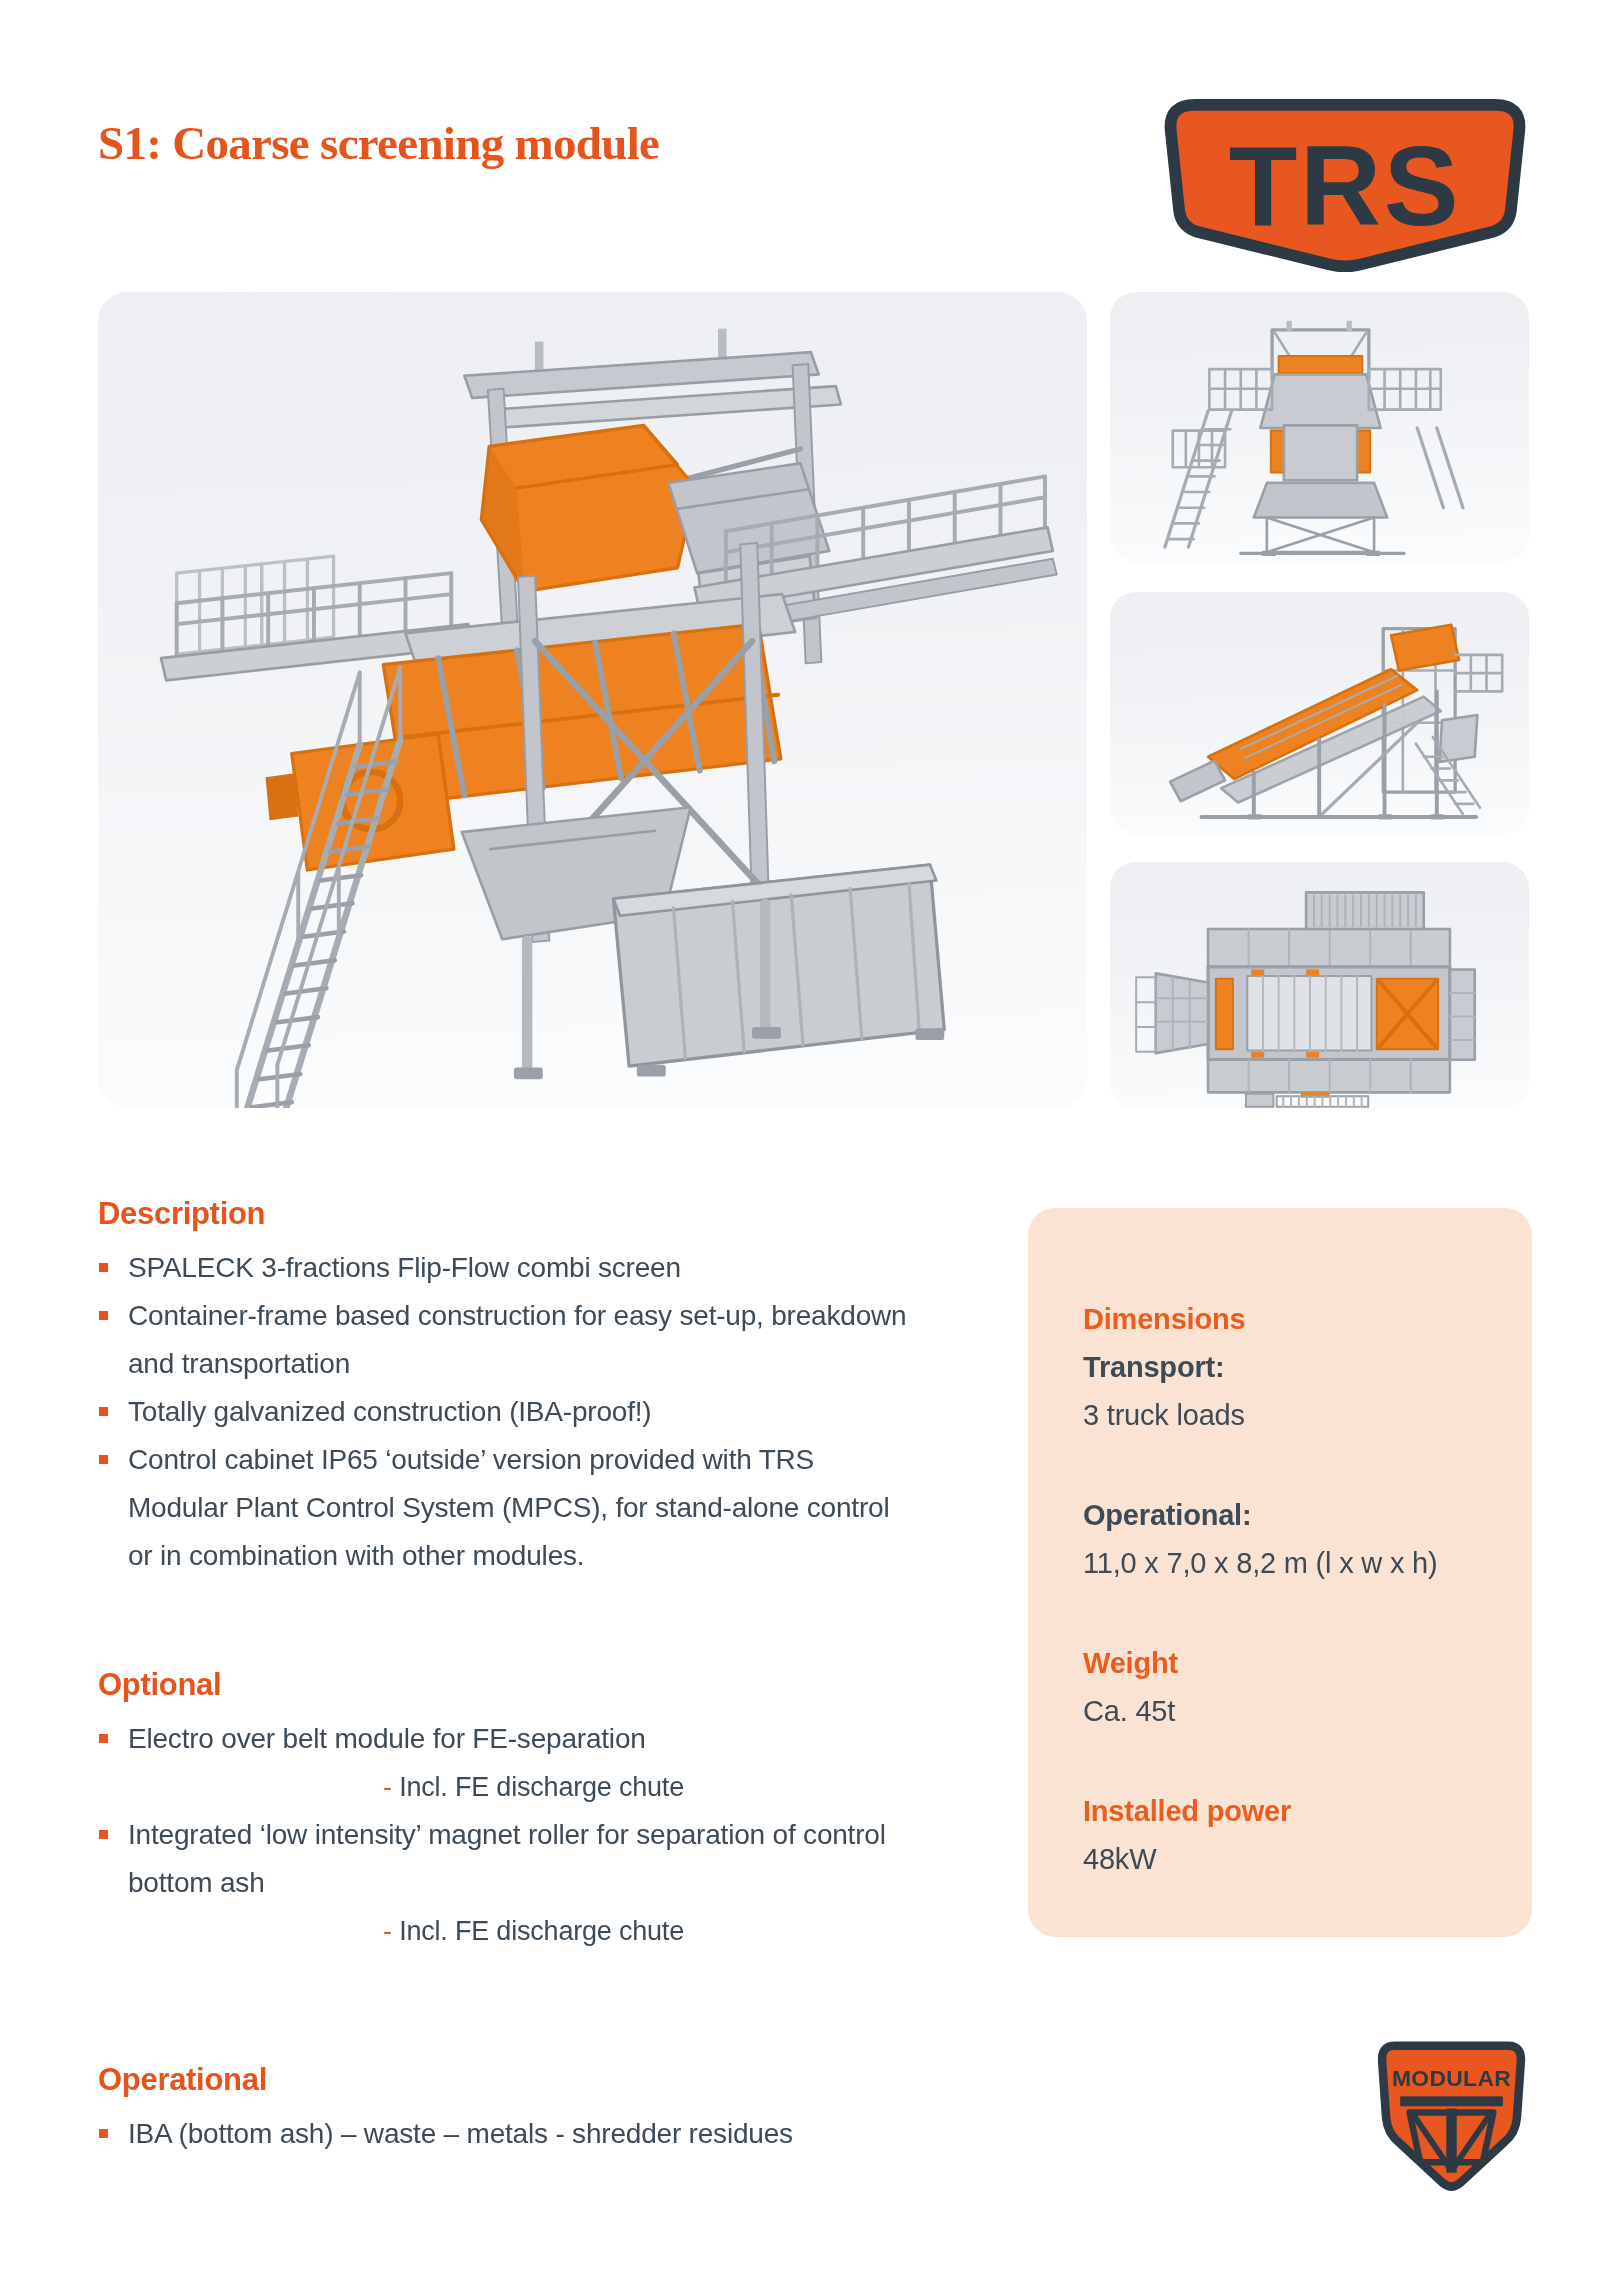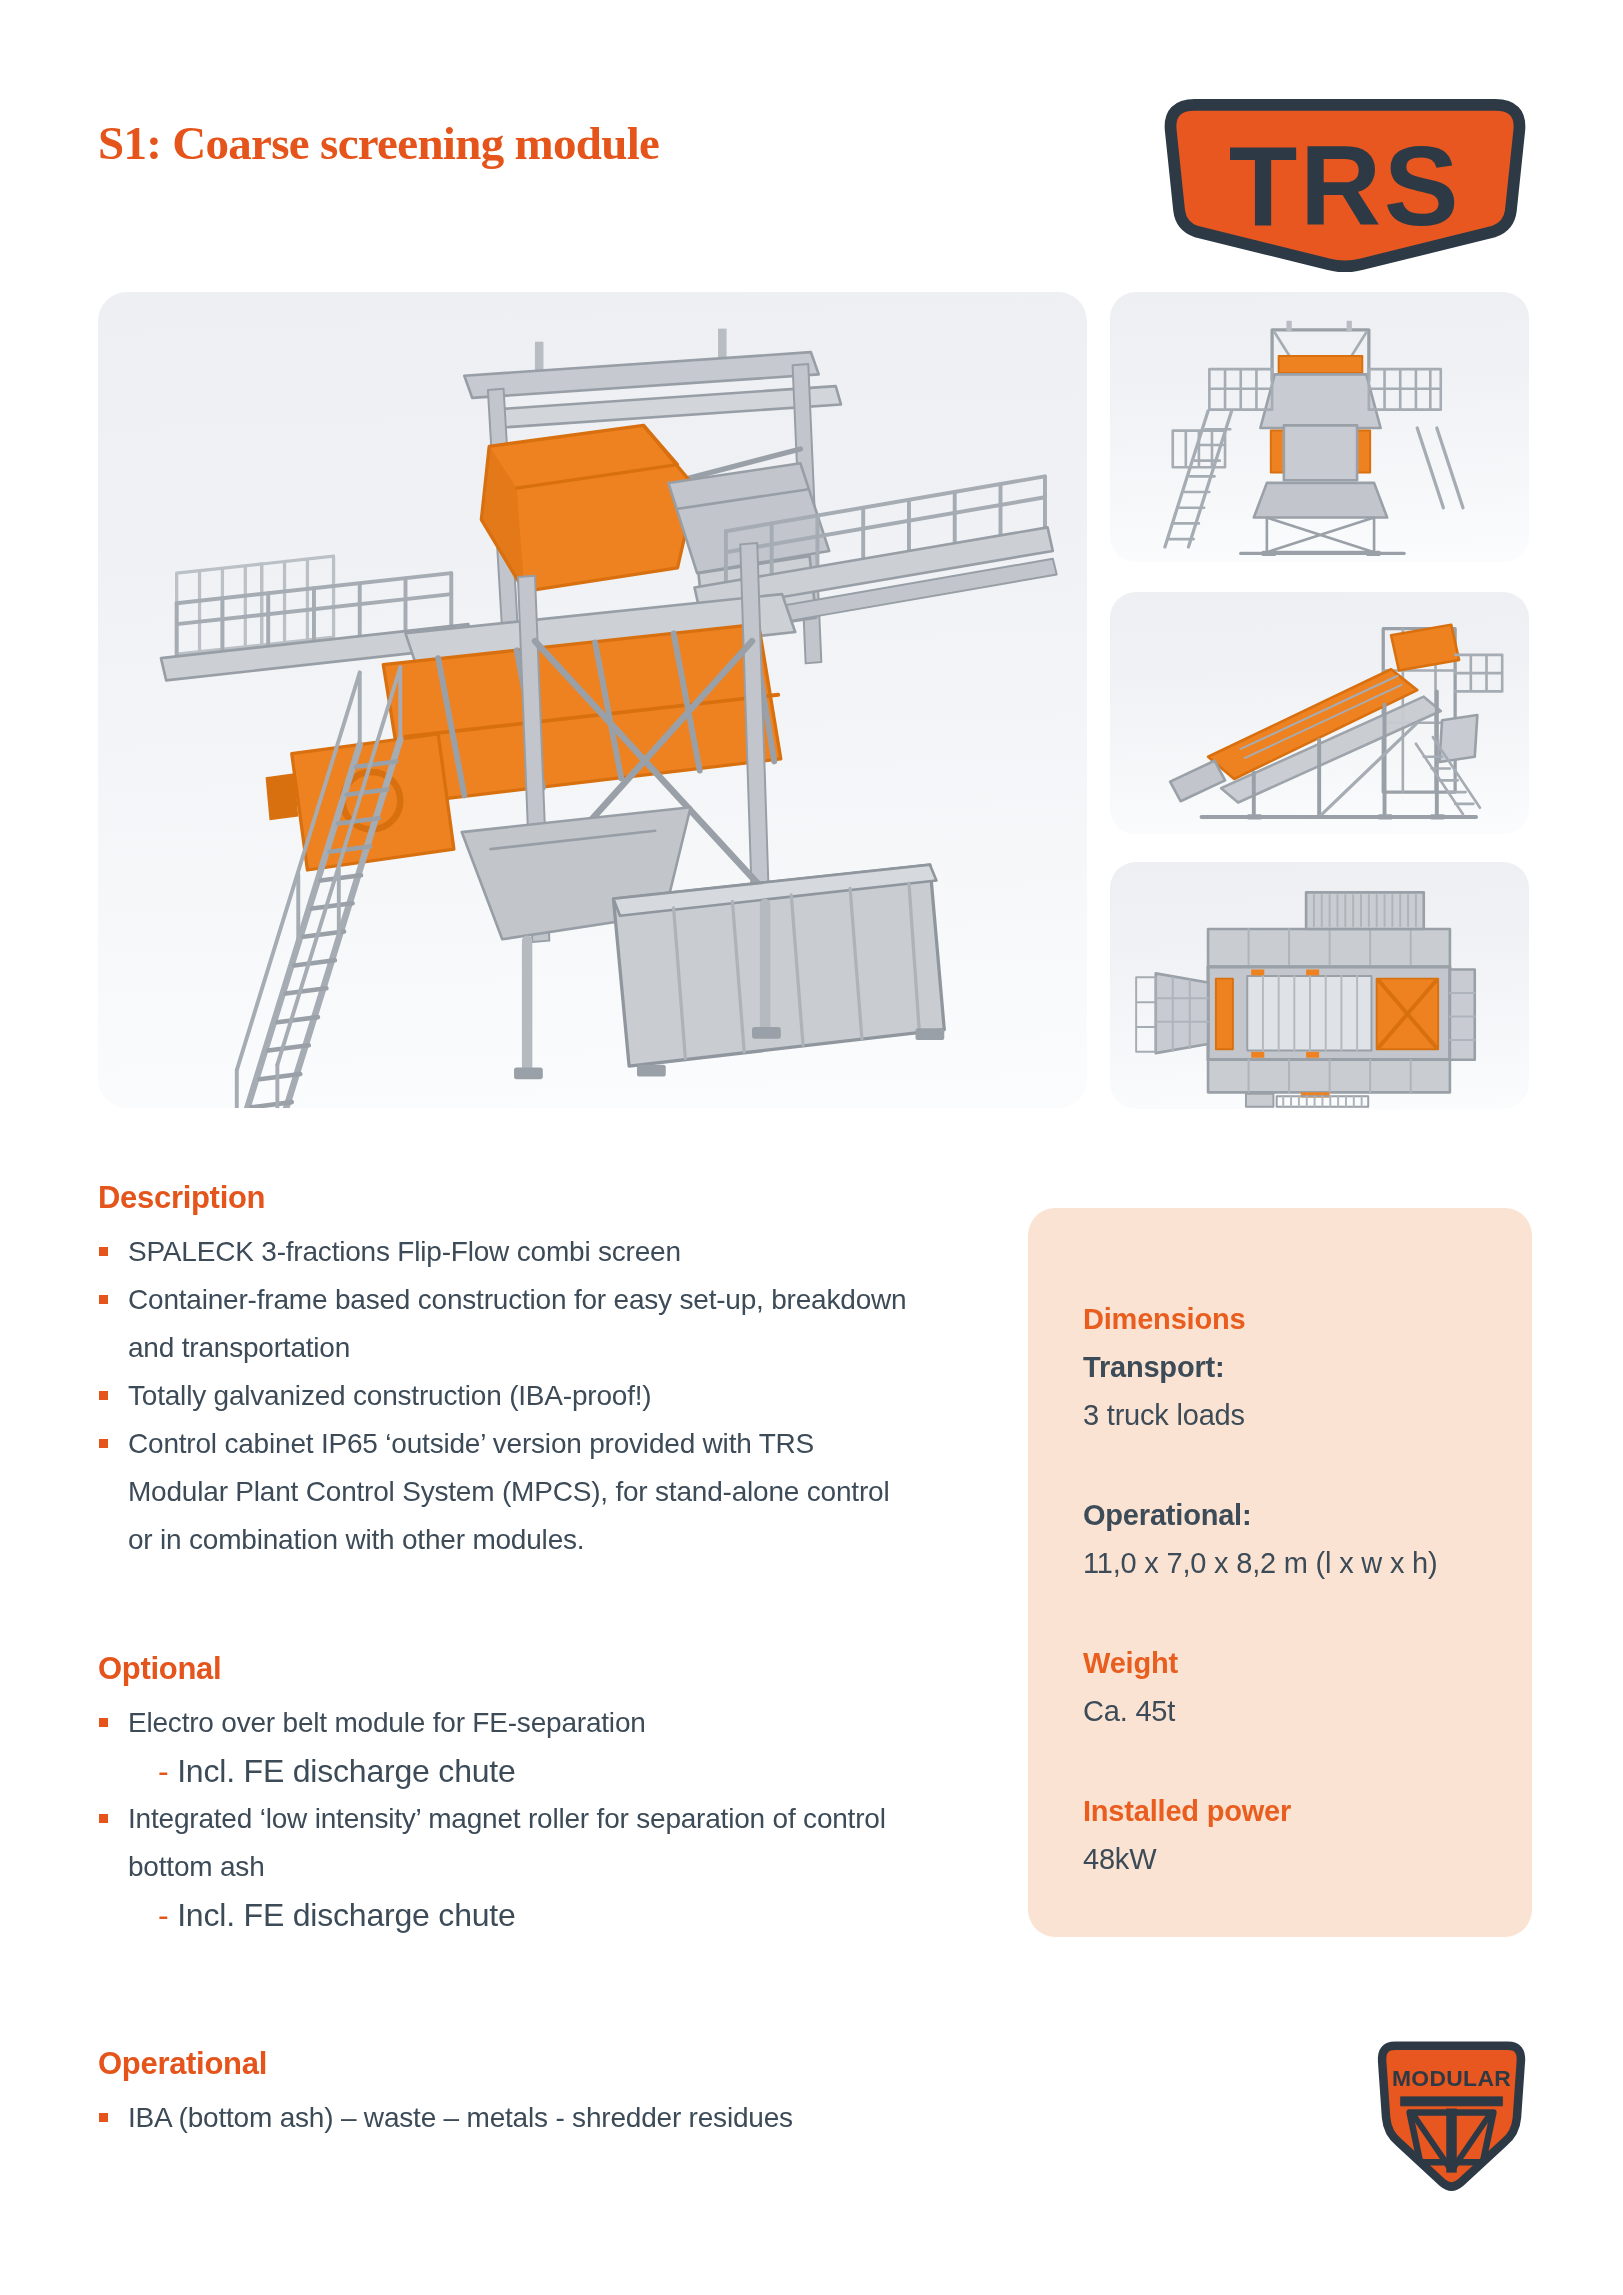--- a/index.html
+++ b/index.html
@@ -50,42 +50,44 @@
   .sec-desc{top:1178px;}
   .sec-opt{top:1649px;}
   .sec-apps{top:2044px;}
   .sec-head{
     font-size:31px;
     font-weight:700;
     color:var(--orange);
     line-height:39px;
     margin-bottom:10.5px;
     letter-spacing:-0.3px;
+    margin-top:16px;
   }
   ul.blist{list-style:none; width:811px;}
   ul.blist li{
     position:relative;
     padding-left:30px;
     font-size:28px;
     line-height:48px;
     letter-spacing:-0.2px;
     color:var(--text);
   }
   .bullet-sq{
     position:absolute;
     left:1.3px; top:19px;
     width:9.2px; height:9.2px;
     background:var(--orange);
   }
   .subline{
     padding-left:30px;
-    font-size:32px;
+    font-size:27px;
     line-height:48px;
     letter-spacing:-0.2px;
     color:var(--text);
+    text-align:center;
   }
   .subline .dash{color:var(--orange); font-weight:400;}
 
   .specs-card{
     position:absolute;
     left:1028px; top:1176px;
     width:504px; height:729px;
     background:var(--peach);
     border-radius:27.5px;
     padding:87px 39px 0 55px;

